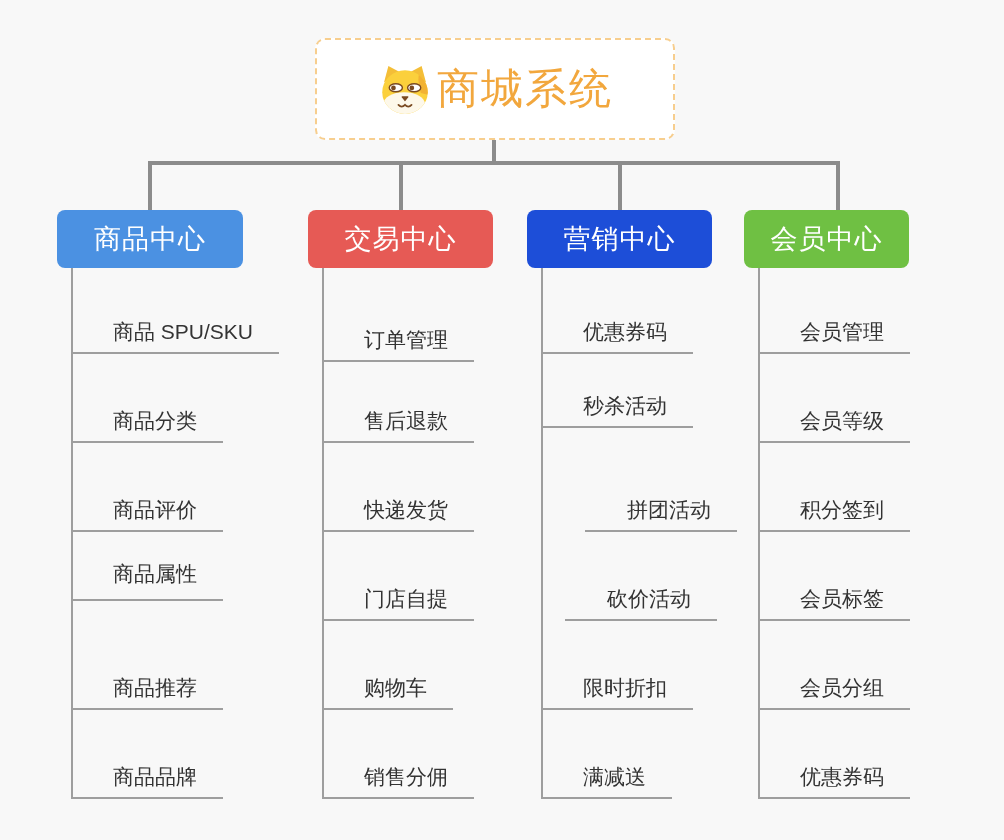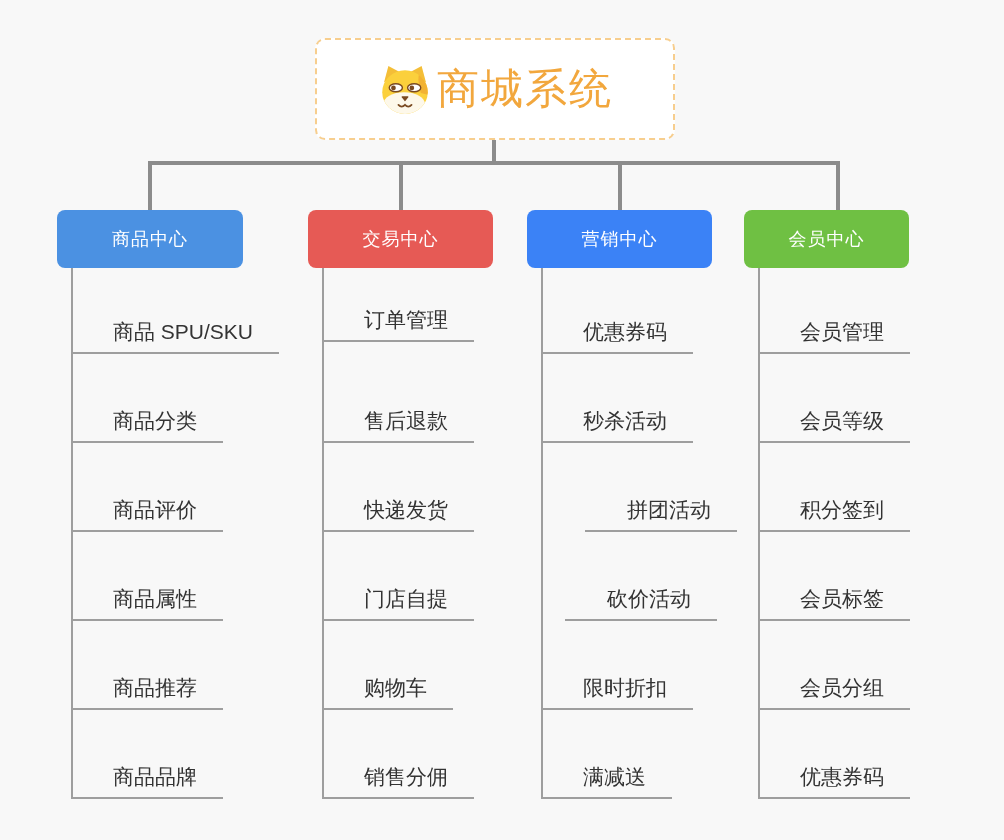--- a/index.html
+++ b/index.html
@@ -48,21 +48,21 @@
     top: 210px;
     height: 58px;
     border-radius: 8px;
     display: flex;
     align-items: center;
     justify-content: center;
     cursor: default;
   }
   .branch-label {
     color: var(--branch-text, #FFFFFF);
-    font-size: 18px;
+    font-size: 27px;
     letter-spacing: 1px;
     white-space: nowrap;
   }
   
   .trunk {
     position: absolute;
     top: 268px;
     width: 2px;
     height: 531px;
     background: var(--leaf-line, #9E9E9E);
@@ -117,61 +117,61 @@
     <div class="trunk" style="left: 71px;"></div>
     <div class="leaf-item" style="left: 71px; top: 308px;">
     <span class="leaf-label">商品 SPU/SKU</span>
   </div>
     <div class="leaf-item" style="left: 71px; top: 397px;">
     <span class="leaf-label">商品分类</span>
   </div>
     <div class="leaf-item" style="left: 71px; top: 486px;">
     <span class="leaf-label">商品评价</span>
   </div>
-    <div class="leaf-item" style="left: 71px; top: 575px;">
+    <div class="leaf-item" style="left: 71px; top: 555px; align-items: center;">
     <span class="leaf-label">商品属性</span>
   </div>
     <div class="leaf-item" style="left: 71px; top: 664px;">
     <span class="leaf-label">商品推荐</span>
   </div>
     <div class="leaf-item" style="left: 71px; top: 753px;">
     <span class="leaf-label">商品品牌</span>
   </div>
     <div class="conn drop" style="left: 398.5px;"></div>
     <div class="branch-node" style="left: 308px; width: 185px; background: rgb(230, 90, 85);">
     <span class="branch-label">交易中心</span>
   </div>
     <div class="trunk" style="left: 322px;"></div>
-    <div class="leaf-item" style="left: 322px; top: 296px; justify-content: center;">
+    <div class="leaf-item" style="left: 322px; top: 316px; justify-content: center;">
     <span class="leaf-label">订单管理</span>
   </div>
     <div class="leaf-item" style="left: 322px; top: 397px;">
     <span class="leaf-label">售后退款</span>
   </div>
     <div class="leaf-item" style="left: 322px; top: 486px;">
     <span class="leaf-label">快递发货</span>
   </div>
     <div class="leaf-item" style="left: 322px; top: 575px;">
     <span class="leaf-label">门店自提</span>
   </div>
     <div class="leaf-item" style="left: 322px; top: 664px;">
     <span class="leaf-label">购物车</span>
   </div>
     <div class="leaf-item" style="left: 322px; top: 753px;">
     <span class="leaf-label">销售分佣</span>
   </div>
     <div class="conn drop" style="left: 617.5px;"></div>
-    <div class="branch-node" style="left: 527px; width: 185px; background: #3b82f6;">
+    <div class="branch-node" style="left: 527px; width: 185px; background: #1d4ed8;">
     <span class="branch-label">营销中心</span>
   </div>
     <div class="trunk" style="left: 541px;"></div>
     <div class="leaf-item" style="left: 541px; top: 308px;">
     <span class="leaf-label">优惠券码</span>
   </div>
-    <div class="leaf-item" style="left: 541px; top: 397px;">
+    <div class="leaf-item" style="left: 541px; top: 382px;">
     <span class="leaf-label">秒杀活动</span>
   </div>
     <div class="leaf-item" style="left: 541px; top: 486px; margin-left: 44px;">
     <span class="leaf-label">拼团活动</span>
   </div>
     <div class="leaf-item" style="left: 541px; top: 575px; margin-left: 24px;">
     <span class="leaf-label">砍价活动</span>
   </div>
     <div class="leaf-item" style="left: 541px; top: 664px;">
     <span class="leaf-label">限时折扣</span>

